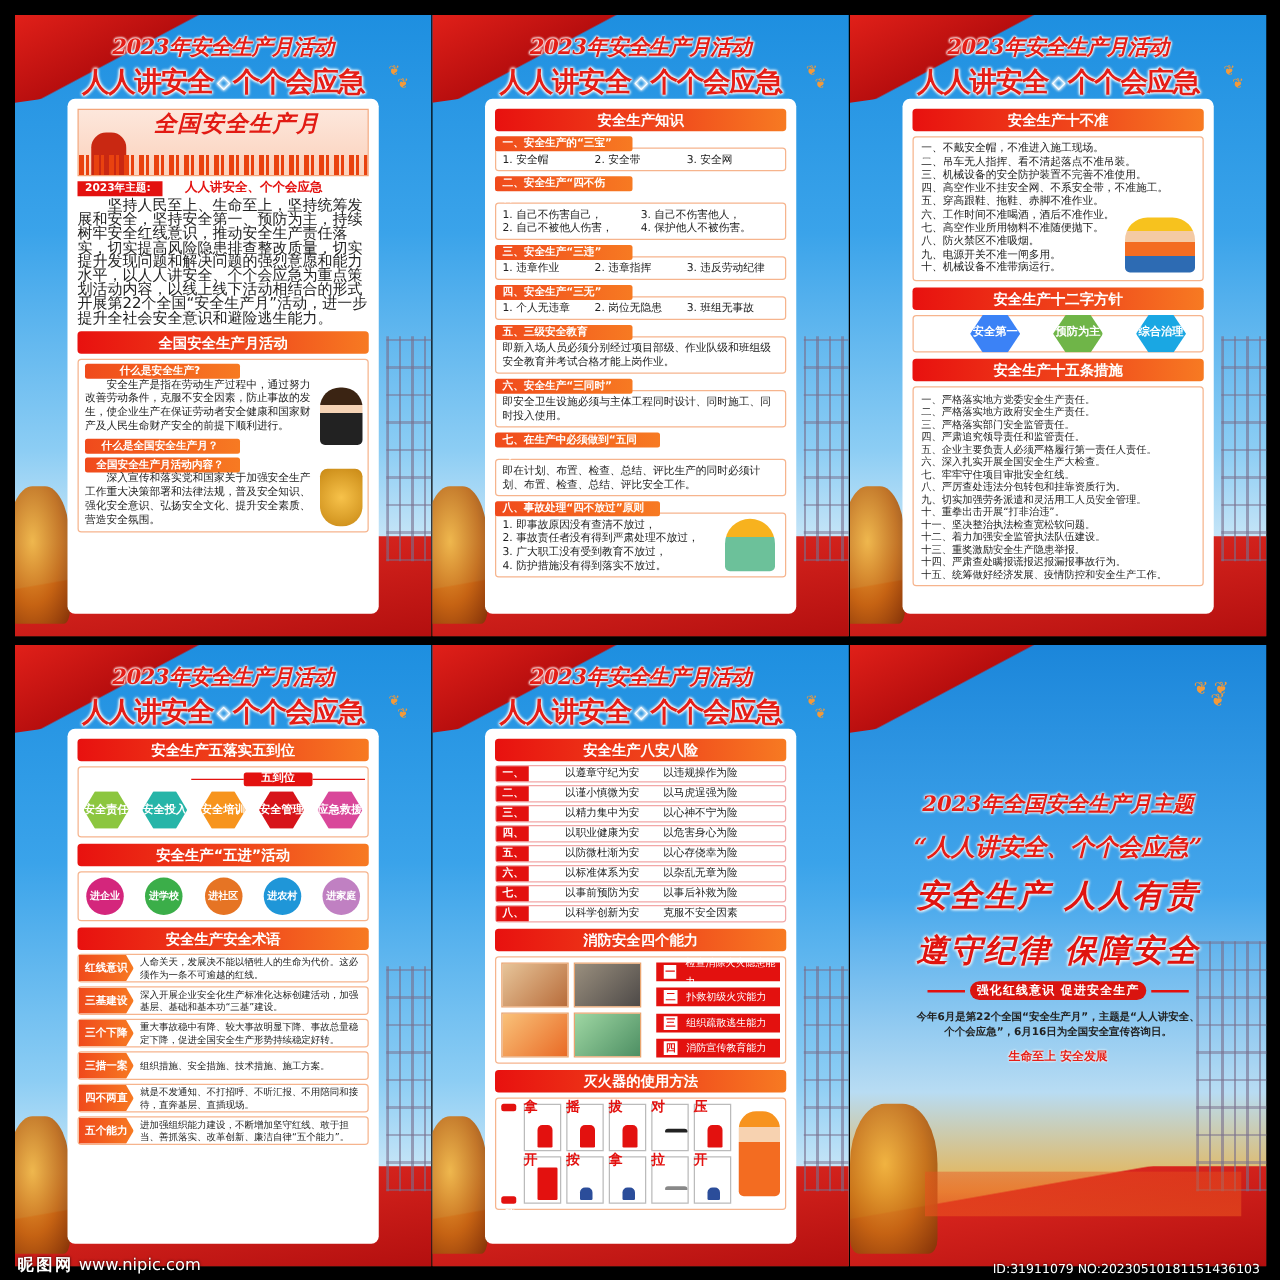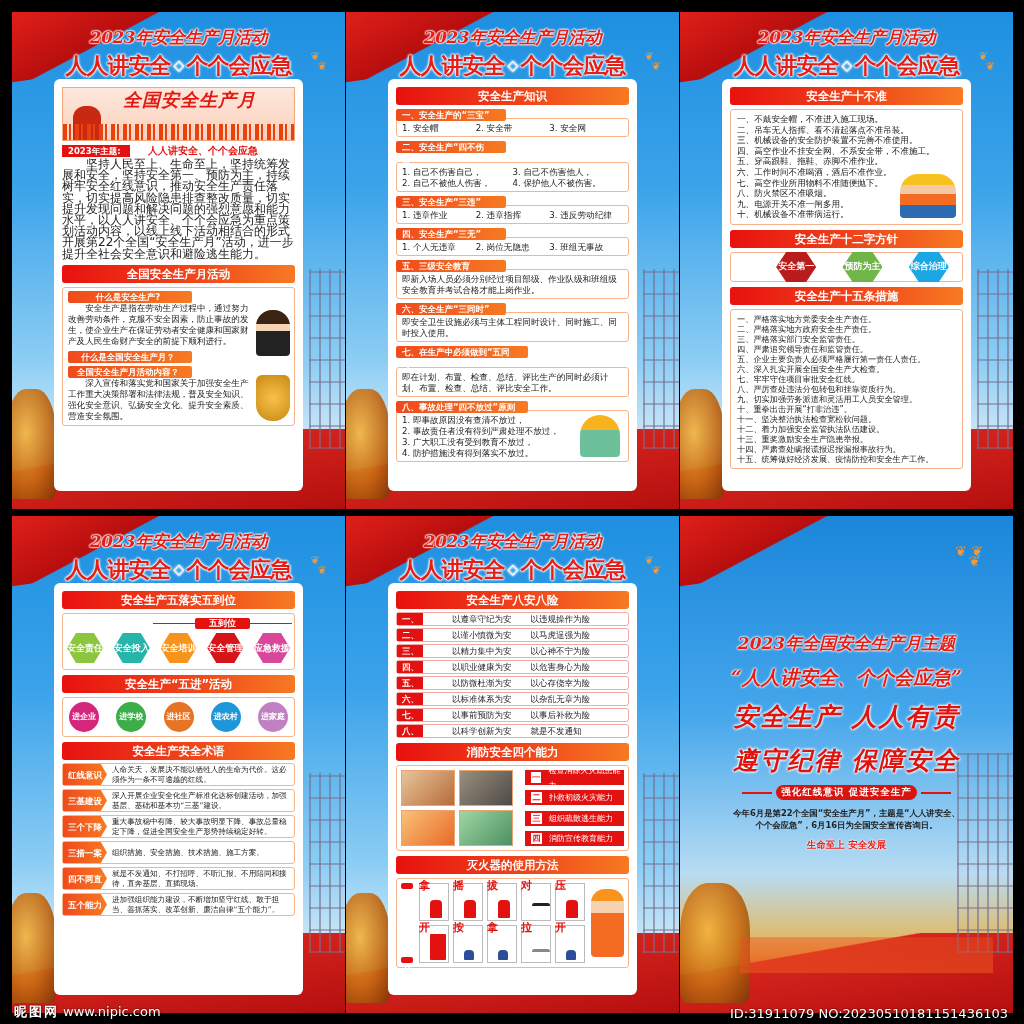--- a/index.html
+++ b/index.html
@@ -157,21 +157,21 @@
   .p6-title .slogan-row { margin-top: 6px; display: flex; align-items: center; justify-content: center; }
   .p6-title .slogan-row::before, .p6-title .slogan-row::after { content: ""; width: 30px; height: 2px; background: #e3110f; margin: 0 4px; }
   .p6-title .slogan-row span { color: #fff; font-weight: bold; font-size: 9.5px; background: #d9140f; padding: 1px 5px; border-radius: 8px; letter-spacing: 1px; }
   .p6-title .desc { margin: 8px auto 0; width: 230px; font-size: 8.4px; line-height: 11.5px; color: #222; font-weight: bold; }
   .p6-title .motto { margin-top: 8px; color: #e51e17; font-weight: bold; font-size: 9.5px; text-shadow: 0 0 2px #fff,0 0 2px #fff; }
   .p6-silhouettes { position: absolute; bottom: 40px; left: 60px; right: 20px; height: 60px; z-index: 1;
     background: linear-gradient(180deg, transparent 0, transparent 40%, rgba(232,80,30,.45) 41%, rgba(232,80,30,.65) 100%); }
 
   .watermark-left { position: absolute; left: 14px; bottom: 3px; color: #fff; font-size: 13px; z-index: 5; text-shadow: 0 0 2px #000; }
   .watermark-left .logo { font-weight: bold; letter-spacing: 2px; margin-right: 4px; }
-  .watermark-right { position: absolute; right: 16px; bottom: 3px; color: #fff; font-size: 13px; z-index: 5; text-shadow: 0 0 2px #000; }
+  .watermark-right { position: absolute; right: 16px; bottom: 3px; color: #fff; font-size: 10px; z-index: 5; text-shadow: 0 0 2px #000; }
 </style>
 </head>
 <body>
 
 <div class="poster" style="left:12px; top:12px;">
   <div class="bottom-band"></div>
   <div class="lion"></div>
   <div class="scaffold"></div>
   <div class="poster-header">
     <div class="line1">2023年安全生产月活动</div>
@@ -290,21 +290,21 @@
       <div>五、穿高跟鞋、拖鞋、赤脚不准作业。</div>
       <div>六、工作时间不准喝酒，酒后不准作业。</div>
       <div>七、高空作业所用物料不准随便抛下。</div>
       <div>八、防火禁区不准吸烟。</div>
       <div>九、电源开关不准一闸多用。</div>
       <div>十、机械设备不准带病运行。</div>
       <div style="position:absolute; right:6px; bottom:6px; width:56px; height:44px; background:linear-gradient(180deg,#f7c21e 0 25%,#f4caa4 25% 45%,#f36c21 45% 70%,#2d6bb3 70%); border-radius:18px 18px 4px 4px;"></div>
     </div>
     <div class="section-title" style="margin-top:5px;">安全生产十二字方针</div>
     <div class="box hex-row">
-      <div class="hex" style="background:#b91c1c;margin-left:32px;">安全第一</div>
+      <div class="hex" style="background:#3b82f6;margin-left:32px;">安全第一</div>
       <div class="hex" style="background:#6fb548;">预防为主</div>
       <div class="hex" style="background:#1aa7e3;">综合治理</div>
     </div>
     <div class="section-title" style="margin-top:5px;">安全生产十五条措施</div>
     <div class="box rules" style="font-size:8.2px; line-height:10px;">
       <div>一、严格落实地方党委安全生产责任。</div>
       <div>二、严格落实地方政府安全生产责任。</div>
       <div>三、严格落实部门安全监管责任。</div>
       <div>四、严肃追究领导责任和监管责任。</div>
       <div>五、企业主要负责人必须严格履行第一责任人责任。</div>
@@ -424,21 +424,21 @@
           <span class="risk">以杂乱无章为险</span>
         </div>
       <div class="ba-row">
           <span class="num">七、</span>
           <span class="safe">以事前预防为安</span>
           <span class="risk">以事后补救为险</span>
         </div>
       <div class="ba-row">
           <span class="num">八、</span>
           <span class="safe">以科学创新为安</span>
-          <span class="risk">就是不发通知</span>
+          <span class="risk">克服不安全因素</span>
         </div>
     </div>
     <div class="section-title" style="margin-top:5px;">消防安全四个能力</div>
     <div class="box fire-grid">
       <div class="fire-pics">
         <div class="fire-pic" style="background:linear-gradient(135deg,#e7c59a,#b86c3a);"></div>
         <div class="fire-pic" style="background:linear-gradient(135deg,#9a8f7e,#4e4a48);"></div>
         <div class="fire-pic" style="background:linear-gradient(135deg,#f9c27a,#e96a25);"></div>
         <div class="fire-pic" style="background:linear-gradient(135deg,#9fd7a3,#4d8f63);"></div>
       </div>

